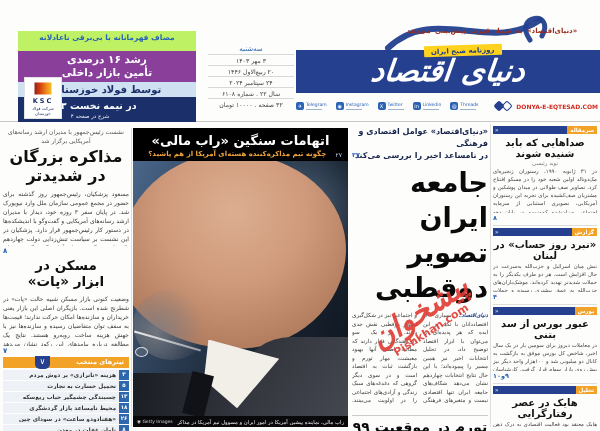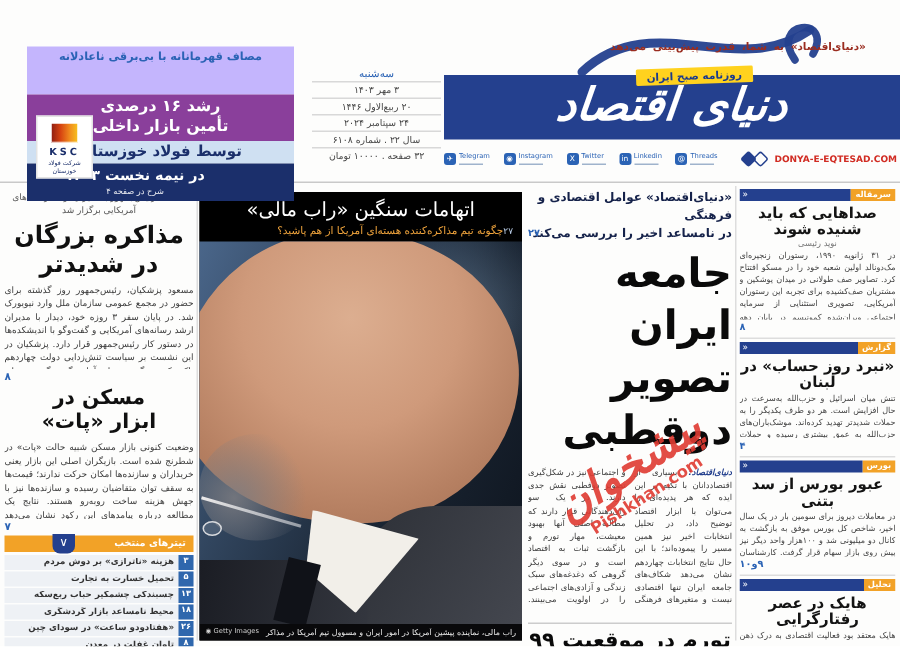--- a/index.html
+++ b/index.html
@@ -2,21 +2,21 @@
 <html lang="fa"><head>
 <meta charset="utf-8">
 <style>
   *{margin:0;padding:0;box-sizing:border-box}
   html,body{background:#fff}
   body{width:600px;height:431px;font-family:"DejaVu Sans",sans-serif;direction:rtl;overflow:hidden}
   .page{position:relative;width:600px;height:431px;background:#fdfdfc;overflow:hidden}
 
   
   .ad{position:absolute;left:18px;top:31px;width:178px;z-index:2}
-  .ad-r1{height:32px;background:#c4b5fd;color:#2b63b5;font-size:7.5px;font-weight:bold;line-height:14px;text-align:center}
+  .ad-r1{height:20px;background:#bef264;color:#2b63b5;font-size:7.5px;font-weight:bold;line-height:14px;text-align:center}
   .ad-r2{background:#8a3f9b;color:#fff;text-align:center;padding:2px 0 3px}
   .ad-r2 div{font-size:10.5px;font-weight:bold;line-height:13px}
   .ad-r3{height:15px;background:#cfe0f2;color:#1b2f6b;font-size:10px;font-weight:bold;line-height:15px;text-align:center}
   .ad-r4{background:#1b2f6b;color:#fff;text-align:center;padding:3px 34px 3px 0}
   .ad-r4 .big{font-size:9.5px;font-weight:bold}
   .ad-r4 .note{font-size:5.5px;margin-top:2px;opacity:.9}
   .ksc{position:absolute;left:6px;top:46px;width:38px;height:42px;background:#fff;border:1px solid #e3e3e3;text-align:center;z-index:3}
   .ksc-stripes{width:18px;height:13px;margin:4px auto 2px;background:linear-gradient(90deg,#8c1d12,#d64311 35%,#f08c1e 70%,#f7c31f);box-shadow:inset 0 0 0 0.5px #fff}
   .ksc-name{font-size:6.5px;font-weight:bold;letter-spacing:2px;color:#1b2f6b;font-family:"DejaVu Sans",sans-serif}
   .ksc-cap{font-size:4.2px;color:#1b2f6b;margin-top:1px}
@@ -63,23 +63,23 @@
   .sel-head{position:relative;height:11px;background:#f2a227;margin-bottom:2.5px}
   .sel-title{position:absolute;right:5px;top:0;line-height:11px;color:#fff;font-size:6.5px;font-weight:bold}
   .sel-badge{position:absolute;left:32px;top:-1px;width:15px;height:13px;background:#24408e;color:#fff;text-align:center;line-height:12px;font-size:8px;border-radius:0 0 5px 5px}
   .sel-row{display:flex;align-items:center;height:9.5px;margin-bottom:1.5px;background:#eef1f5}
   .sel-num{width:10px;height:9.5px;background:#2f67ad;color:#fff;font-size:5.5px;font-weight:bold;text-align:center;line-height:9.5px;flex:none}
   .sel-txt{flex:1;font-size:5.8px;font-weight:bold;color:#333;padding:0 3px;white-space:nowrap;overflow:hidden}
 
   
   .photo{position:absolute;left:133px;top:128px;width:215px;height:299px;background:#000;display:flex;flex-direction:column}
   .ph-head{padding:5px 6px 3px;background:#000}
-  .ph-title{color:#fff;font-size:13px;font-weight:normal;text-align:center}
+  .ph-title{color:#fff;font-size:13px;font-weight:bold;text-align:center}
   .ph-subrow{display:flex;align-items:center;margin-top:2px}
-  .ph-sub{flex:1;color:#f0a43c;font-size:7px;font-weight:normal;text-align:right}
+  .ph-sub{flex:1;color:#f0a43c;font-size:7px;font-weight:bold;text-align:center}
   .ph-ref{color:#bcd0ea;font-size:6px;flex:none}
   .ph-art{flex:1;position:relative;overflow:hidden;background:linear-gradient(115deg,#4a668a 0%,#31455e 30%,#1a2533 62%,#0d131c 100%)}
   .glow{position:absolute;right:-10%;top:-8%;width:60%;height:55%;background:radial-gradient(circle,rgba(140,170,200,.45),rgba(140,170,200,0) 70%)}
   .head{position:absolute;left:-7%;top:-3%;width:106%;height:77%;border-radius:48% 52% 46% 54%/55% 50% 50% 45%;background:radial-gradient(circle at 52% 30%,#dcae90 0%,#cf9a7b 40%,#b57f61 72%,#9c6a50 100%);transform:rotate(-4deg)}
   .fringe{position:absolute;left:0;top:50%;width:36%;height:28%;border-radius:50%;background:radial-gradient(circle at 30% 60%,rgba(125,125,130,.85),rgba(125,125,130,0) 70%)}
   .glass{position:absolute;left:0;top:70%;width:32%;height:2px;background:linear-gradient(90deg,#eceaea,#969ca5);transform:rotate(16deg)}
   .glassrim{position:absolute;left:1%;top:73%;width:13px;height:10px;border:1.5px solid #d8dade;border-radius:50%;background:rgba(230,235,240,.15)}
   .suit{position:absolute;left:0;bottom:0;width:100%;height:17%;background:linear-gradient(100deg,#1b1d24,#34373f 55%,#23252c)}
   .suit2{position:absolute;right:0;bottom:0;width:48%;height:31%;background:linear-gradient(120deg,#2e3138,#44474f);border-radius:45% 0 0 0}
   .collar{position:absolute;left:33%;bottom:3%;width:35%;height:27%;background:#f2efe9;clip-path:polygon(6% 0,100% 28%,44% 100%,0 58%)}

